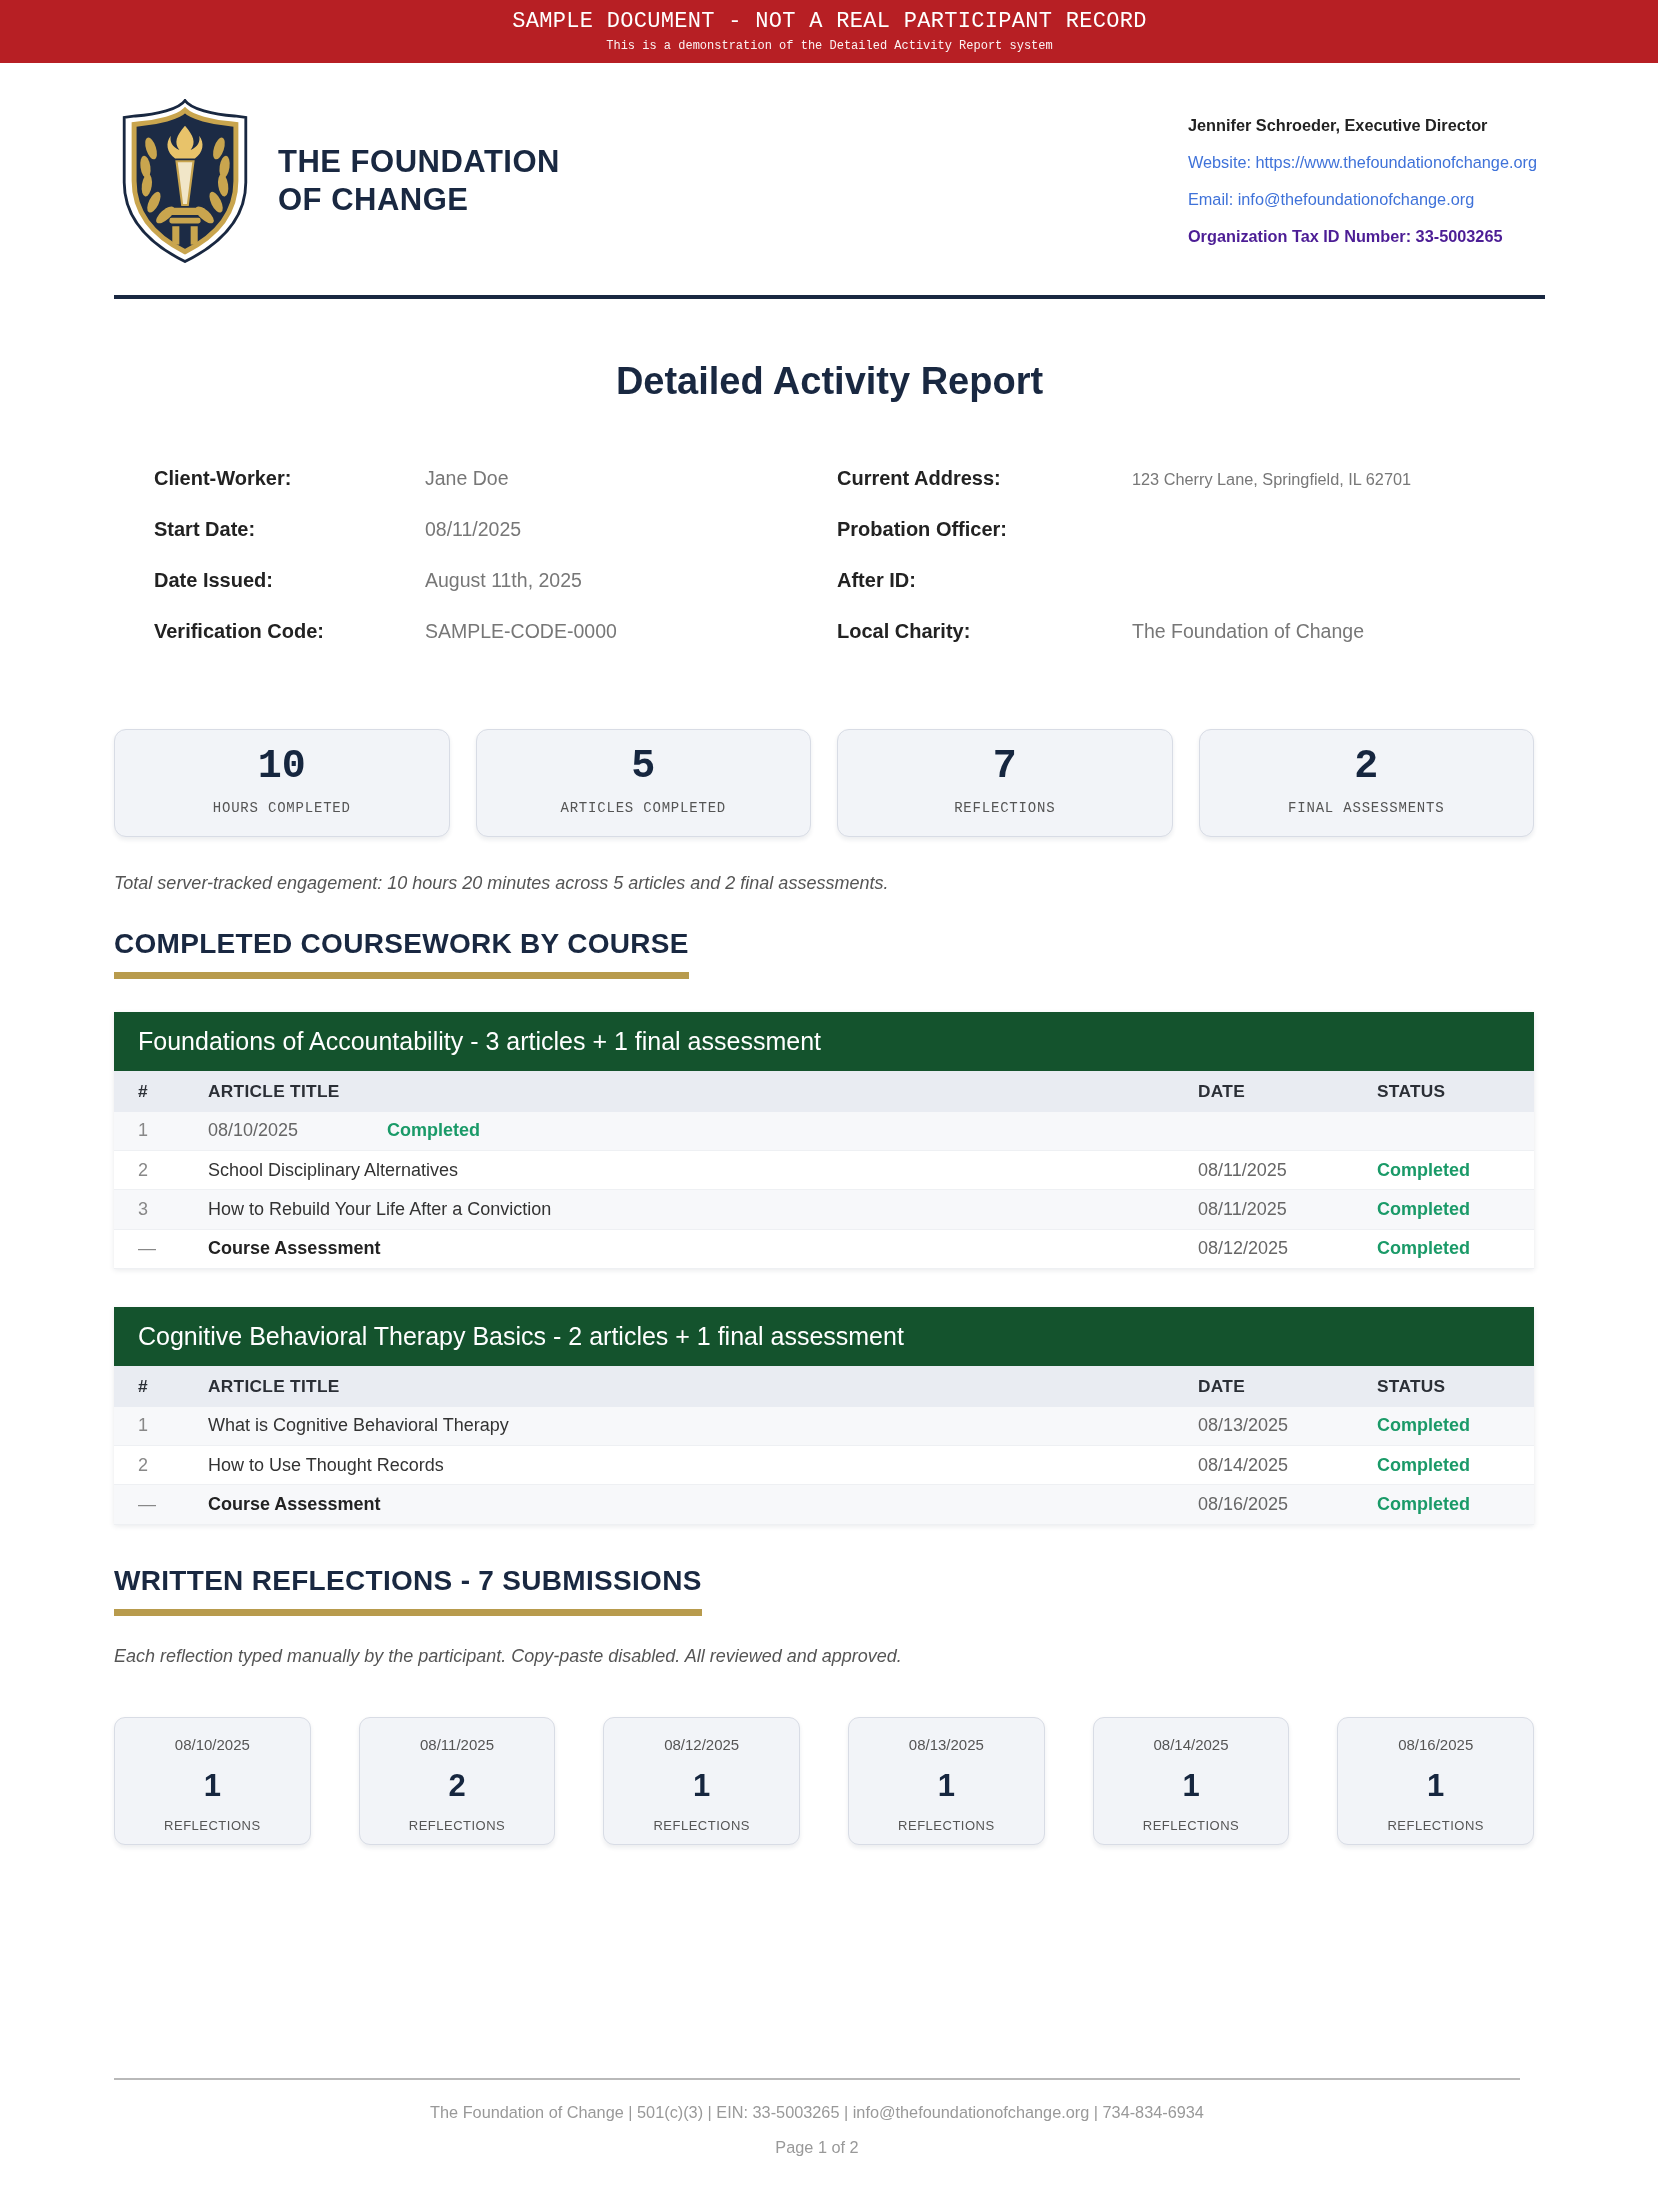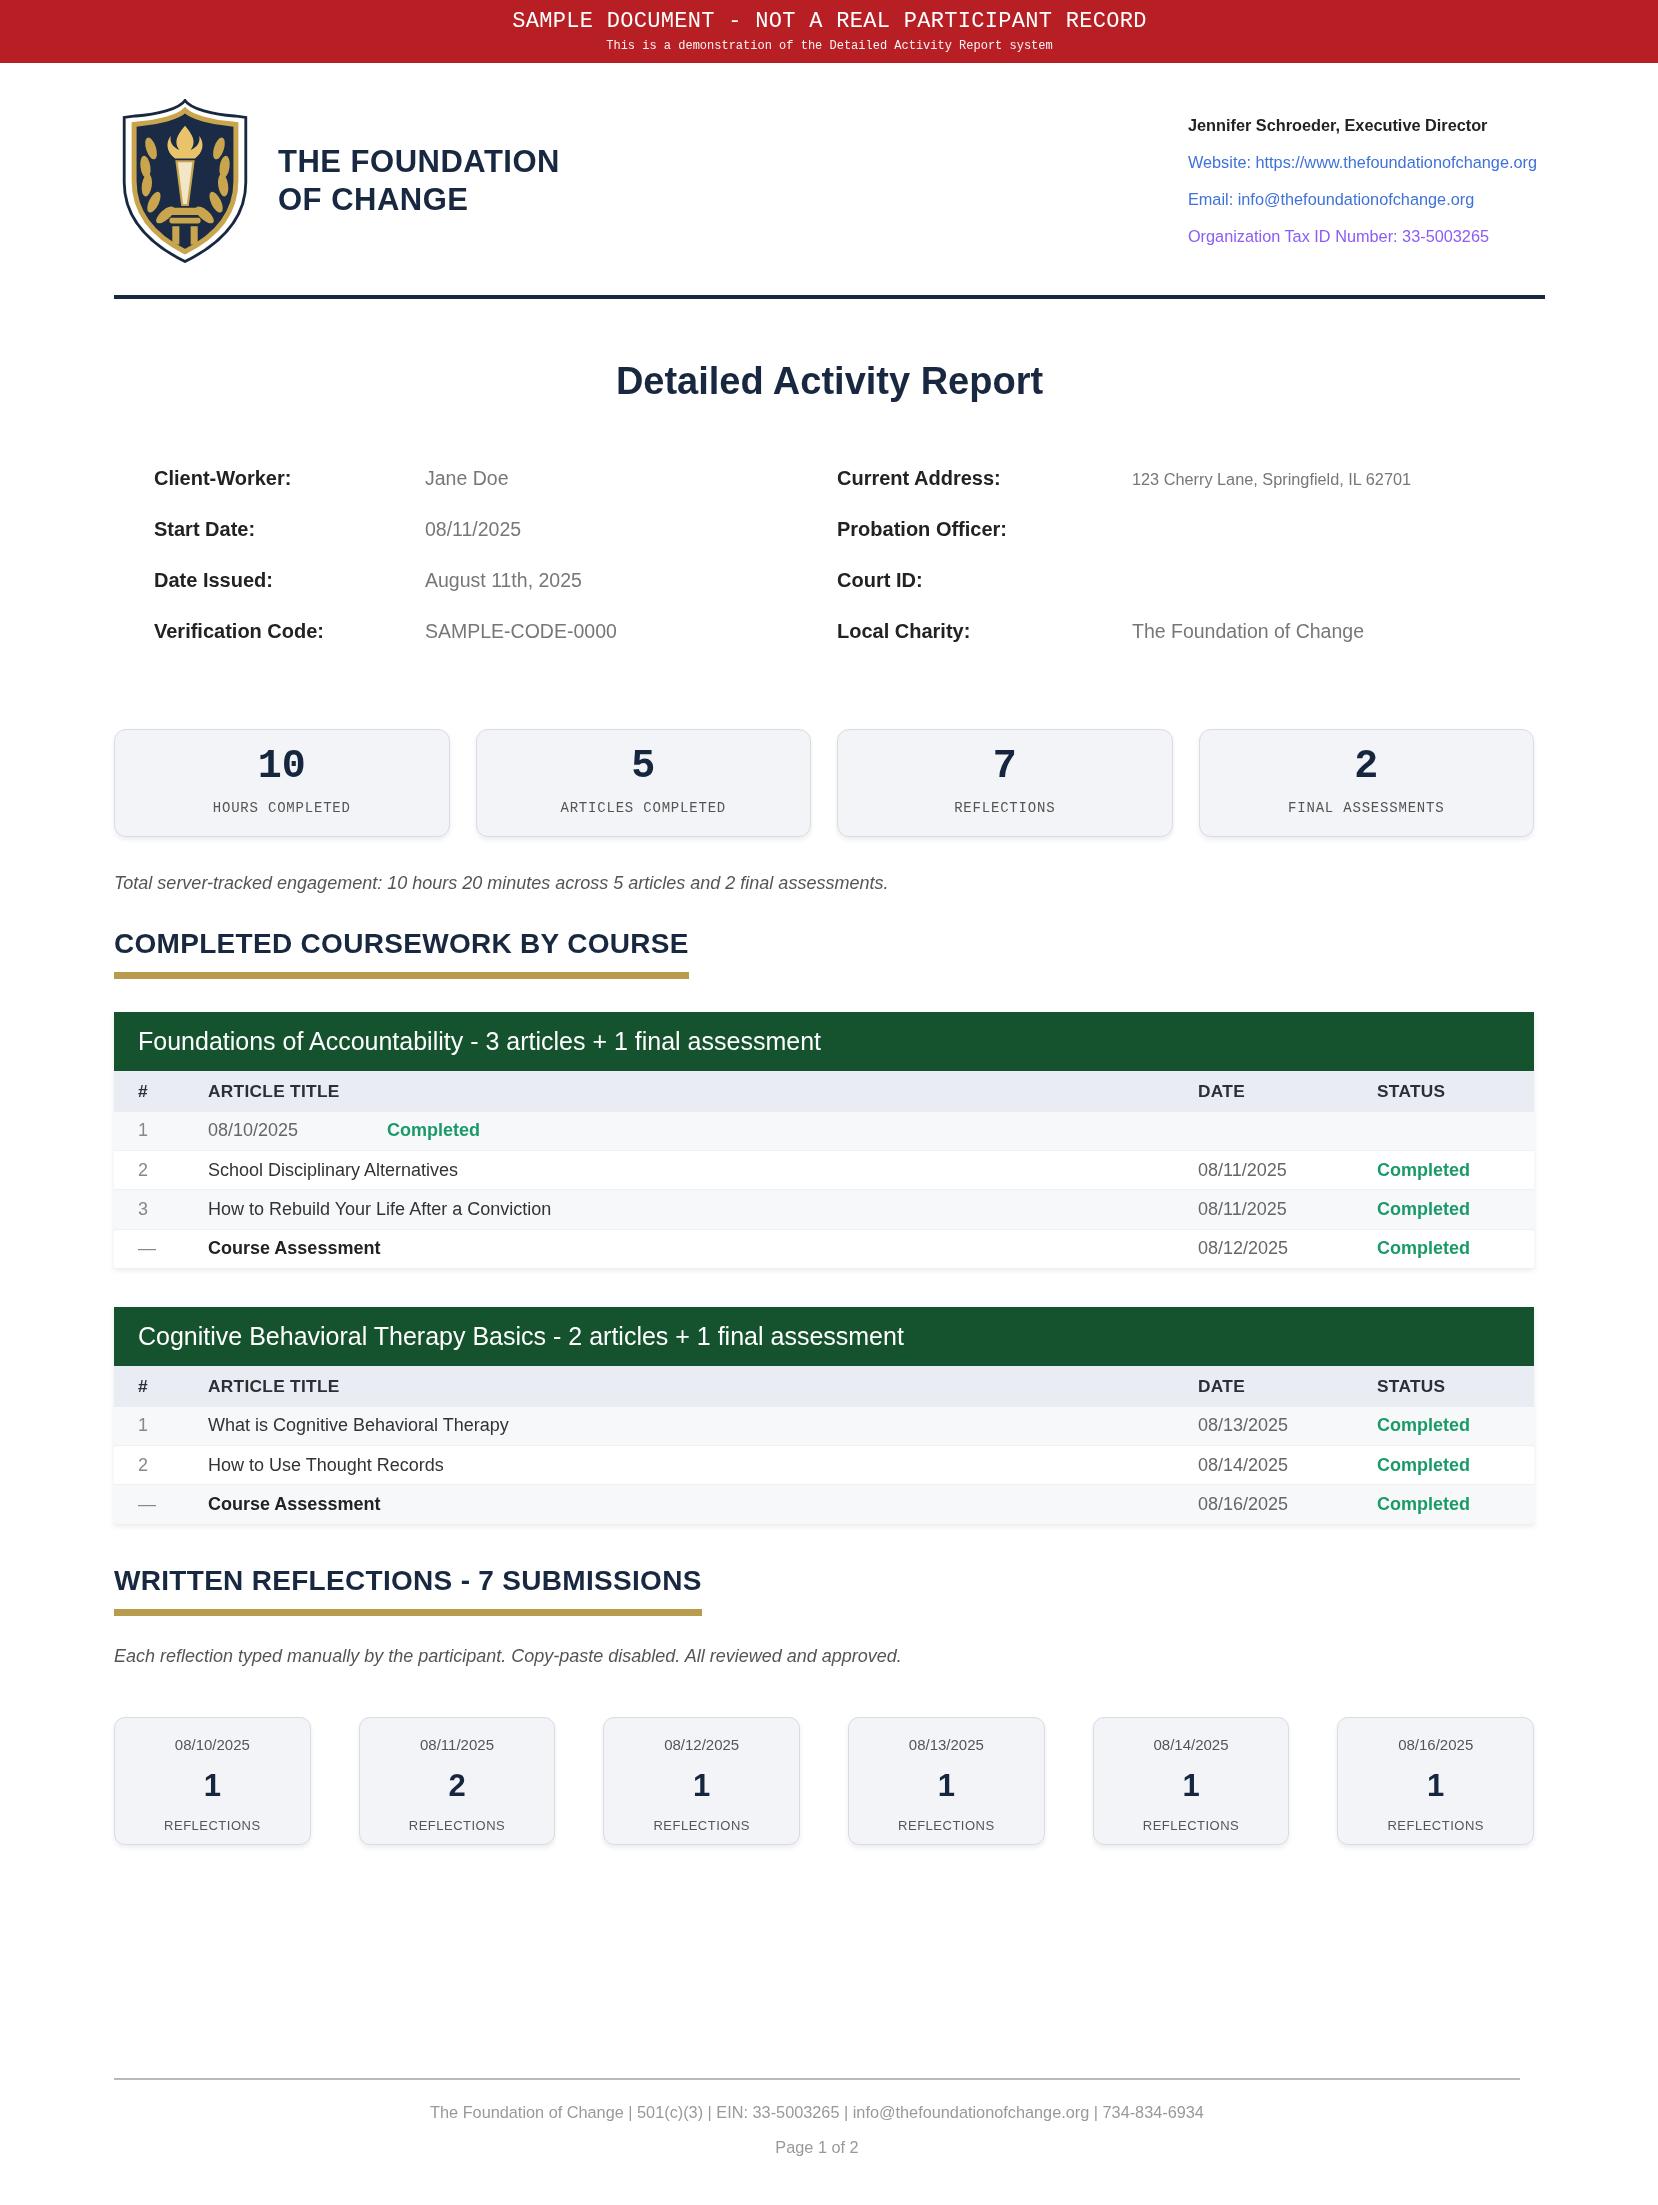--- a/index.html
+++ b/index.html
@@ -17,21 +17,21 @@
   .header{display:flex;justify-content:space-between;align-items:center;
           margin:34px 122px 0 114px;}
   .brand{display:flex;align-items:center;}
   .logo-svg{width:142px;height:164px;display:block;}
   .logo-text{margin-left:22px;color:#192841;font-weight:bold;
              font-size:31px;line-height:1.22;letter-spacing:0.5px;}
   .contact{font-size:16.3px;line-height:1.0;}
   .contact > div{margin:20.6px 0;}
   .contact-name{font-weight:bold;color:#222;}
   .contact a{color:#3f72d9;text-decoration:none;display:block;}
-  .contact-tax{color:#8b5cf6;}
+  .contact-tax{color:#4c1d95;font-weight:bold;}
 
   .header-rule{margin:30px 114px 0 114px;border-top:4.9px solid #192841;}
 
   
   .report-title{text-align:center;margin-top:61px;color:#192841;
                 font-size:38px;font-weight:bold;}
 
   
   .info{display:grid;grid-template-columns:683px 1fr;
         margin:64px 125px 0 154px;}
@@ -162,21 +162,21 @@
       <div class="f-label">Date Issued:</div>
       <div class="f-value">August 11th, 2025</div>
       <div class="f-label">Verification Code:</div>
       <div class="f-value">SAMPLE-CODE-0000</div>
     </div>
     <div class="info-col right">
       <div class="f-label">Current Address:</div>
       <div class="f-value small">123 Cherry Lane, Springfield, IL 62701</div>
       <div class="f-label">Probation Officer:</div>
       <div class="f-value"></div>
-      <div class="f-label">Court ID:</div>
+      <div class="f-label">After ID:</div>
       <div class="f-value"></div>
       <div class="f-label">Local Charity:</div>
       <div class="f-value">The Foundation of Change</div>
     </div>
   </div>
 
   <div class="stats">
     <div class="stat-card">
       <div class="stat-value">10</div>
       <div class="stat-label">HOURS COMPLETED</div>

